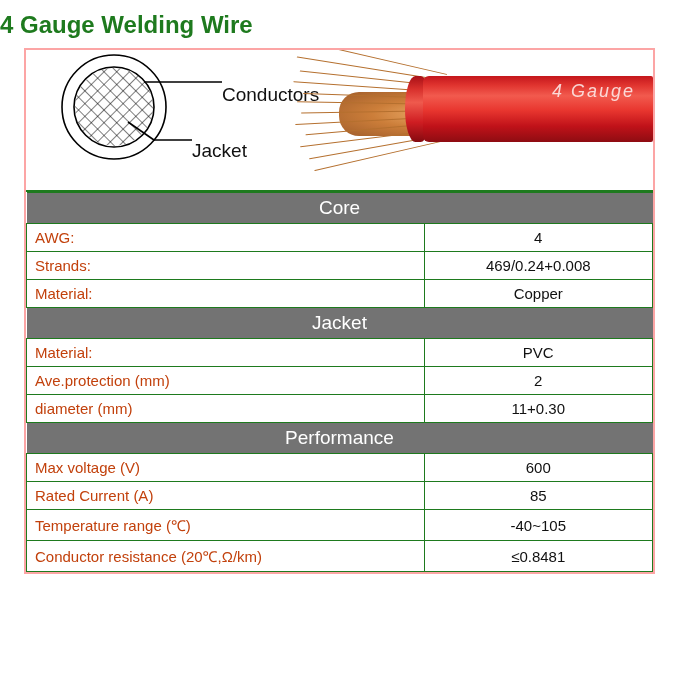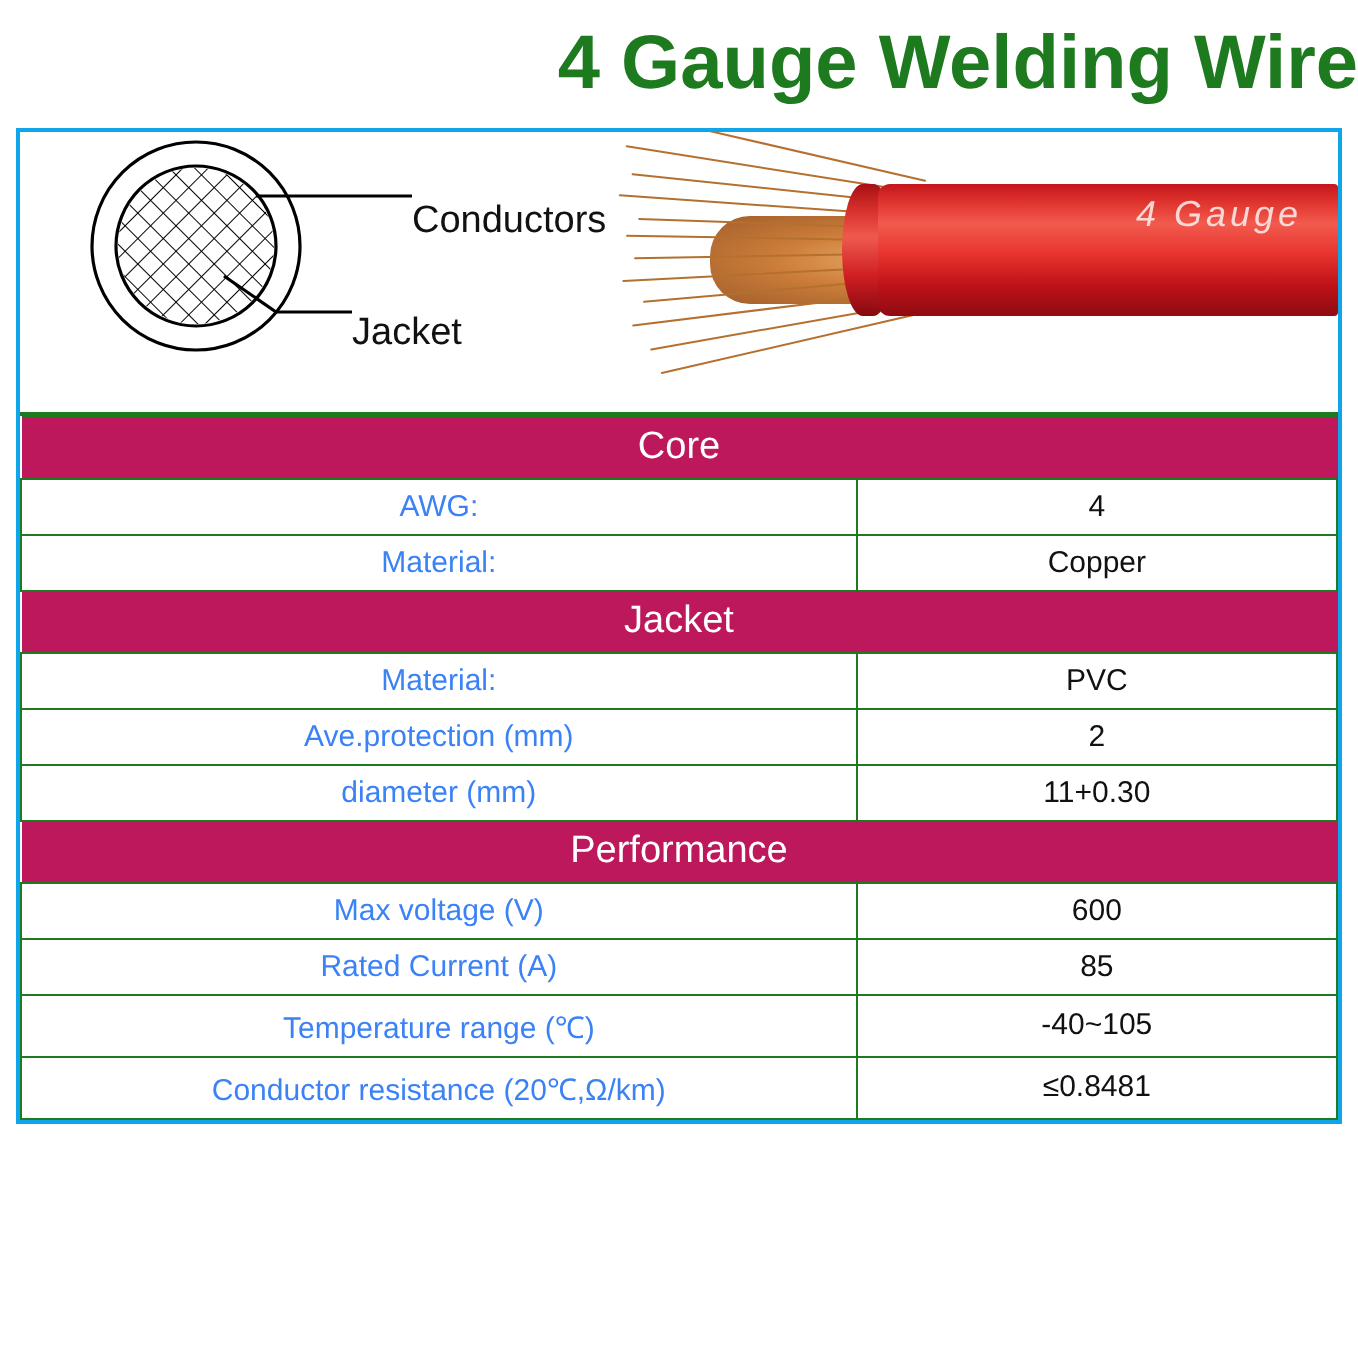--- a/index.html
+++ b/index.html
@@ -14,32 +14,32 @@
     color: #000000;
     overflow: hidden;
   }
   .page {
     position: relative;
     width: 679px;
     height: 674px;
     box-sizing: border-box;
   }
   .title {
-    text-align: right;
+    text-align: left;
     color: #1e7a1e;
-    font-size: 38px;
+    font-size: 24px;
     font-weight: bold;
     letter-spacing: 0px;
     padding: 12px 0 10px 0;
     line-height: 1.1;
   }
   .spec-box {
     position: relative;
-    margin: 0 8px;
-    border: 2px solid #0ea5e9;
+    margin: 0 24px;
+    border: 2px solid #fca5a5;
     box-sizing: border-box;
   }
   
   .diagram {
     position: relative;
     height: 140px;
     border-bottom: 2px solid #1e7a1e;
     overflow: hidden;
     background: #ffffff;
   }
@@ -128,30 +128,30 @@
     font-size: 15px;
   }
   table.spec td {
     border: 1px solid #1e7a1e;
     padding: 5px 8px;
     height: 22px;
     box-sizing: border-box;
   }
   table.spec td.k {
     width: 63.5%;
-    text-align: center;
-    color: #3b82f6;
+    text-align: left;
+    color: #c2410c;
   }
   table.spec td.v {
     width: 36.5%;
     text-align: center;
     color: #111111;
   }
   table.spec tr.section td {
-    background: #be185d;
+    background: #737373;
     color: #ffffff;
     text-align: center;
     font-size: 19px;
     font-weight: normal;
     padding: 4px 0;
     height: 31px;
     border-left: none;
     border-right: none;
   }
 </style>
@@ -214,20 +214,24 @@
     <table class="spec">
       <tbody>
         <tr class="section">
           <td colspan="2">Core</td>
         </tr>
         <tr>
           <td class="k">AWG:</td>
           <td class="v">4</td>
         </tr>
         <tr>
+          <td class="k">Strands:</td>
+          <td class="v">469/0.24+0.008</td>
+        </tr>
+        <tr>
           <td class="k">Material:</td>
           <td class="v">Copper</td>
         </tr>
 
         <tr class="section">
           <td colspan="2">Jacket</td>
         </tr>
         <tr>
           <td class="k">Material:</td>
           <td class="v">PVC</td>

